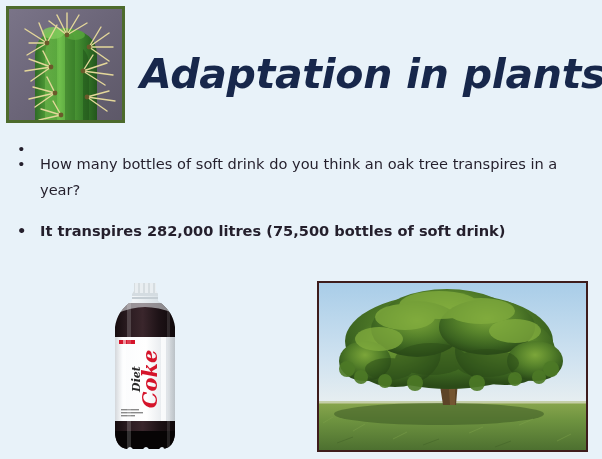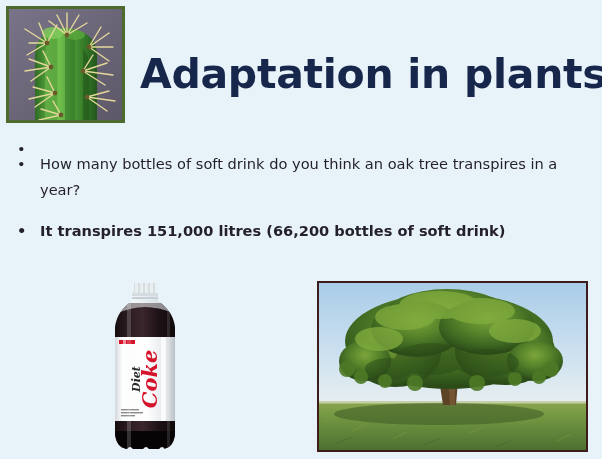--- a/index.html
+++ b/index.html
@@ -20,20 +20,21 @@
     box-sizing: border-box;
     overflow: hidden;
   }
 
   
   #header {
     position: absolute;
     left: 0; top: 0;
     width: 540px;
     height: 130px;
+    font-style: italic;
   }
   #cactus-frame {
     position: absolute;
     left: 6px; top: 6px;
     width: 119px;
     height: 117px;
     border: 3px solid #4d6b2c;
     box-sizing: border-box;
     background: #6e687c;
     overflow: hidden;
@@ -215,21 +216,21 @@
       <span class="bullet-dot">•</span>
     </div>
 
     <div class="bullet-row">
       <span class="bullet-dot">•</span>
       <span class="bullet-text">How many bottles of soft drink do you think an oak tree transpires in a year?</span>
     </div>
 
     <div class="bullet-row bold">
       <span class="bullet-dot">•</span>
-      <span class="bullet-text">It transpires 151,000 litres (66,200 bottles of soft drink)</span>
+      <span class="bullet-text">It transpires 282,000 litres (75,500 bottles of soft drink)</span>
     </div>
   </div>
 
   <div id="bottle-wrap">
     <svg class="bottle-canvas" viewBox="0 0 84 172" preserveAspectRatio="none">
       <defs>
         <linearGradient id="cola" x1="0" y1="0" x2="1" y2="0">
           <stop offset="0%" stop-color="#120a0c"></stop>
           <stop offset="22%" stop-color="#2a1b20"></stop>
           <stop offset="45%" stop-color="#3a262c"></stop>

